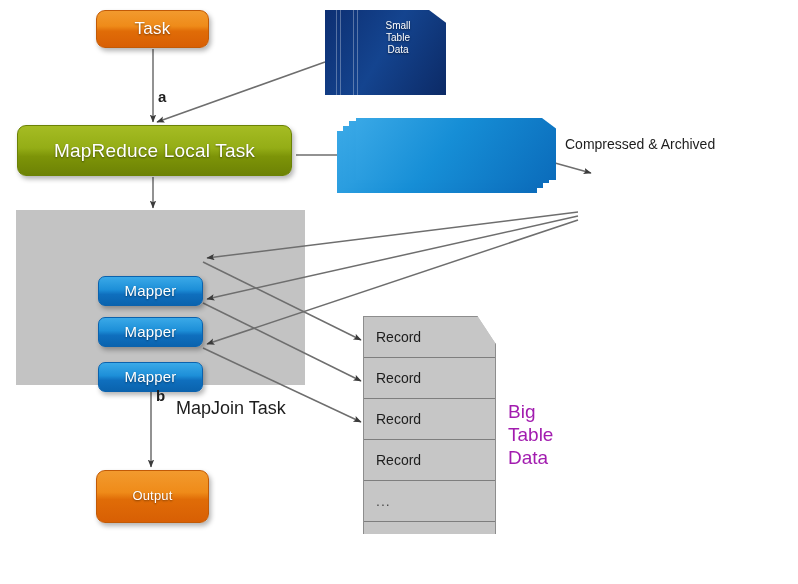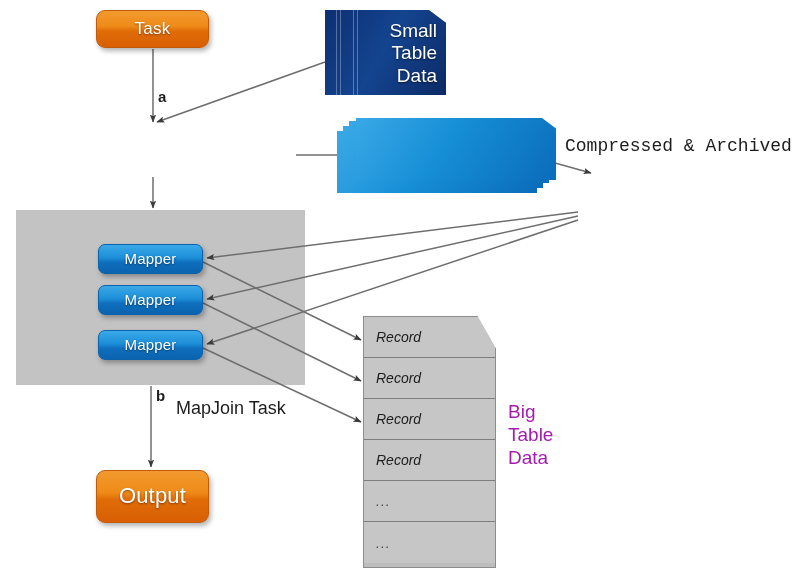--- a/index.html
+++ b/index.html
@@ -50,26 +50,27 @@
   }
   .node-olive {
     background: linear-gradient(to bottom,
         #a5bc23 0%, #94ad16 45%, #7d9408 62%, #6d8205 100%);
     border: 1px solid #6b8205;
   }
   .node-blue {
     background: linear-gradient(to bottom,
         #3aa9e8 0%, #1d8fd8 45%, #0f6fbe 62%, #0a63ae 100%);
     border: 1px solid #0b62ad;
+    margin-top: 32px;
   }
 
   #task-node      { left: 96px;  top: 10px;  width: 113px; height: 38px;  font-size: 17px; }
   #mrlocal-node   { left: 17px;  top: 125px; width: 275px; height: 51px;  font-size: 19px; }
   #dcache-node    { left: 578px; top: 174px; width: 173px; height: 80px;  font-size: 17px; }
-  #output-node    { left: 96px;  top: 470px; width: 113px; height: 53px;  font-size: 22px; align-items: center; }
+  #output-node    { left: 96px;  top: 470px; width: 113px; height: 53px;  font-size: 13px; align-items: center; }
 
   .mapper-node {
     left: 98px;
     width: 105px;
     height: 30px;
     font-size: 15px;
     border-radius: 7px;
   }
   #mapper-0 { top: 244px; }
   #mapper-1 { top: 285px; }
@@ -112,23 +113,23 @@
   #smalltable-stack .edge.e1 { left: 11px; }
   #smalltable-stack .edge.e2 { left: 15px; }
   #smalltable-stack .edge.e3 { left: 28px; }
   #smalltable-stack .edge.e4 { left: 32px; }
   #smalltable-label {
     position: absolute;
     left: 34px;
     top: 10px;
     width: 78px;
     color: #ffffff;
-    font-size: 19px;
+    font-size: 10px;
     line-height: 1.18;
-    text-align: right;
+    text-align: center;
     text-shadow: 0 1px 2px rgba(0,0,0,0.55);
   }
 
   
   #hashtable-stack {
     position: absolute;
     left: 337px;
     top: 118px;
     width: 219px;
     height: 75px;
@@ -156,28 +157,27 @@
     font-size: 19px;
     text-shadow: 0 1px 2px rgba(0,0,0,0.45);
   }
 
   
   #bigtable-doc {
     position: absolute;
     left: 363px;
     top: 316px;
     width: 133px;
-    height: 252px;
+    height: 218px;
     background: #bdbdbd;
     border: 1px solid #8d8d8d;
     box-sizing: border-box;
     -webkit-clip-path: polygon(0 0, 86% 0, 100% 13%, 100% 100%, 0 100%);
     clip-path: polygon(0 0, 86% 0, 100% 13%, 100% 100%, 0 100%);
     box-shadow: 2px 2px 4px rgba(0,0,0,0.22);
-    font-style: italic;
   }
   #bigtable-doc .rec-row {
     position: relative;
     box-sizing: border-box;
     height: 41px;
     border-bottom: 1px solid #7e7e7e;
     background: #c6c6c6;
     display: flex;
     align-items: center;
     padding-left: 12px;
@@ -197,21 +197,21 @@
   }
 
   
   .plain-label {
     position: absolute;
     color: #1d1d1d;
   }
   #label-a        { left: 158px; top: 88px;  font-size: 15px; font-weight: bold; }
   #label-b        { left: 156px; top: 387px; font-size: 15px; font-weight: bold; }
   #label-mapjoin  { left: 176px; top: 398px; font-size: 18px; }
-  #label-compressed { left: 565px; top: 136px; font-size: 18px; font-family: Liberation Mono, monospace; }
+  #label-compressed { left: 565px; top: 136px; font-size: 14px; }
 </style>
 </head>
 <body>
 
 <div id="canvas">
 
   <div id="mapjoin-region"></div>
 
   <svg id="wires" viewBox="0 0 798 584" xmlns="http://www.w3.org/2000/svg">
     <defs>
@@ -255,20 +255,23 @@
     <div class="edge e4"></div>
     <div id="smalltable-label">
       <div>Small</div>
       <div>Table</div>
       <div>Data</div>
     </div>
   </div>
 
   <div class="plain-label" id="label-a">a</div>
 
+  <div class="node node-olive" id="mrlocal-node">
+    <span>MapReduce Local Task</span>
+  </div>
 
   <div id="hashtable-stack">
     <div class="sheet s1"></div>
     <div class="sheet s2"></div>
     <div class="sheet s3"></div>
     <div class="sheet s4"></div>
   </div>
 
   <div class="plain-label" id="label-compressed">Compressed &amp; Archived</div>
 

